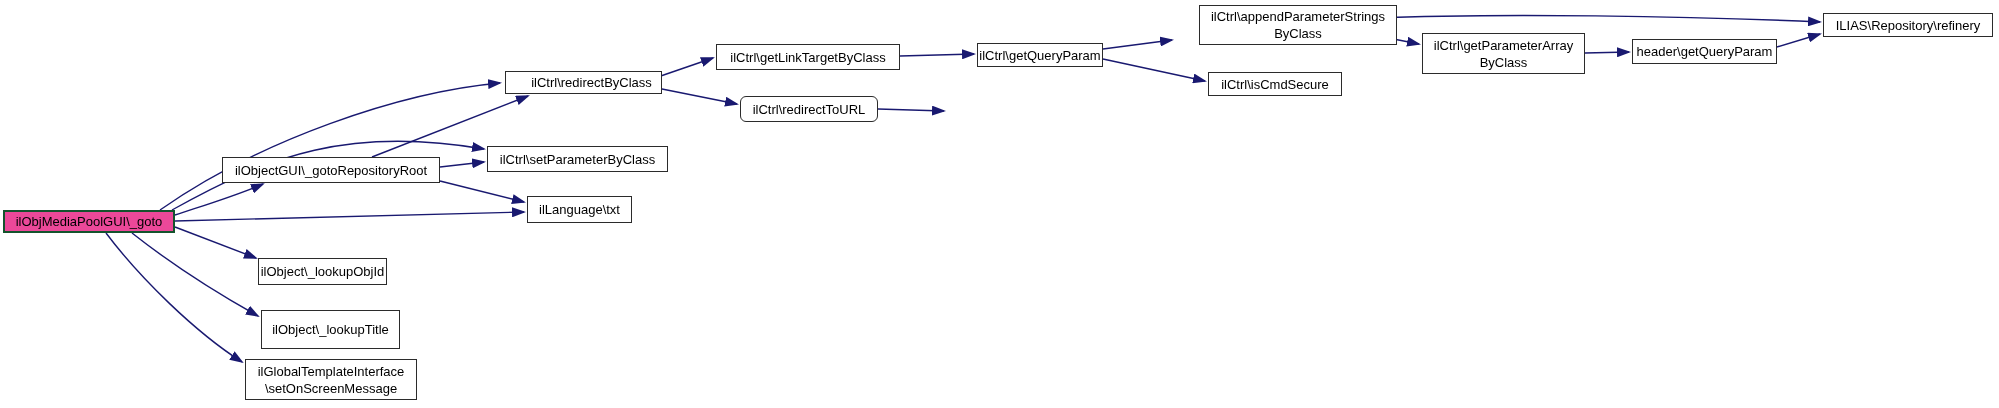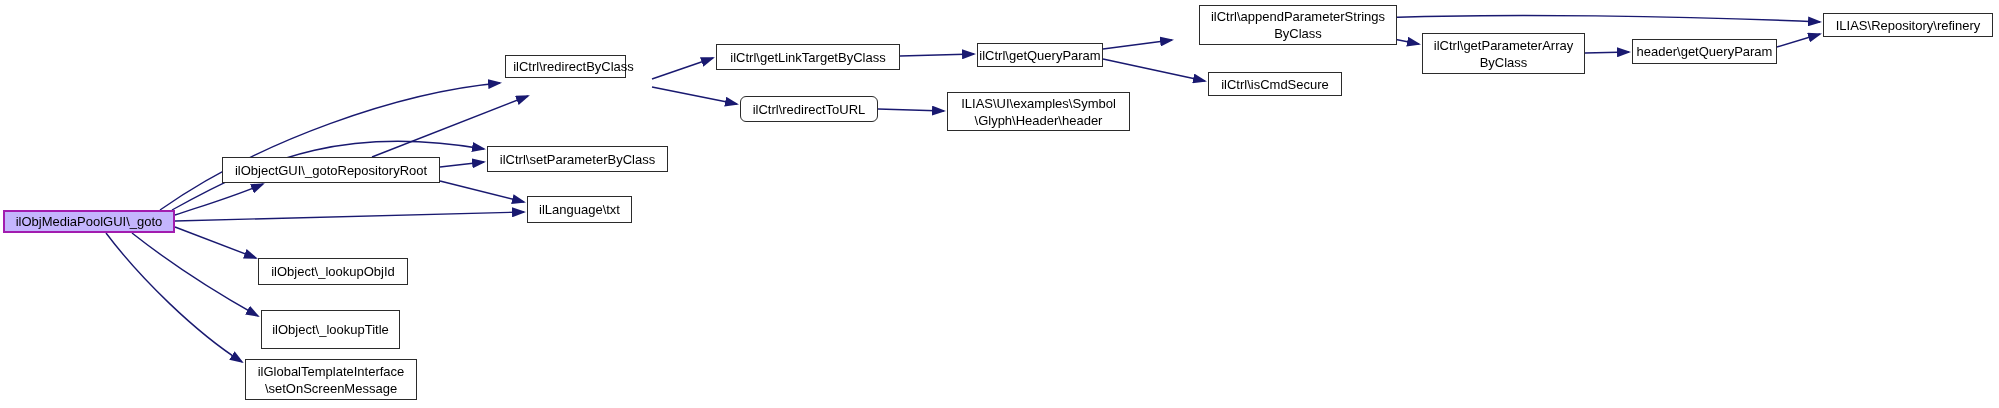--- a/index.html
+++ b/index.html
@@ -32,22 +32,22 @@
     font-size: 13px;
     line-height: 17px;
     display: flex;
     align-items: center;
     justify-content: center;
     text-align: center;
     white-space: pre-line;
     cursor: pointer;
   }
   .node.root {
-    background: #c4b5fd;
-    border: 2px solid #a21caf;
+    background: #ec4899;
+    border: 2px solid #14532d;
     cursor: default;
   }
 </style>
 </head>
 <body>
 
 <div class="canvas">
 
   <svg class="edge-layer" width="1999" height="408" viewBox="0 0 1999 408" xmlns="http://www.w3.org/2000/svg">
     <defs>
@@ -74,41 +74,39 @@
     <path class="edge" d="M1373,18 C1500,13 1690,16 1820,22" marker-end="url(#arrow)"></path>
     <path class="edge" d="M1373,35 L1419,44" marker-end="url(#arrow)"></path>
     <path class="edge" d="M1585,53 L1629,52" marker-end="url(#arrow)"></path>
     <path class="edge" d="M1777,47 L1820,34" marker-end="url(#arrow)"></path>
   </svg>
 
   <div class="node root" style="left:3px; top:210px; width:172px; height:23px;">ilObjMediaPoolGUI\_goto</div>
 
   <div class="node" style="left:222px; top:157px; width:218px; height:26px;">ilObjectGUI\_gotoRepositoryRoot</div>
 
-  <div class="node" style="left:505px; top:55px; width:121px; height:23px;padding-left:16px;">ilCtrl\redirectByClass</div>
+  <div class="node" style="left:505px; top:71px; width:157px; height:23px;padding-left:16px;">ilCtrl\redirectByClass</div>
 
   <div class="node" style="left:487px; top:146px; width:181px; height:26px;">ilCtrl\setParameterByClass</div>
 
   <div class="node" style="left:527px; top:196px; width:105px; height:27px;">ilLanguage\txt</div>
 
-  <div class="node" style="left:258px; top:258px; width:150px; height:27px;">ilObject\_lookupObjId</div>
+  <div class="node" style="left:258px; top:258px; width:129px; height:27px;">ilObject\_lookupObjId</div>
 
   <div class="node" style="left:261px; top:310px; width:139px; height:39px;">ilObject\_lookupTitle</div>
 
   <div class="node" style="left:245px; top:359px; width:172px; height:41px;">ilGlobalTemplateInterface
 \setOnScreenMessage</div>
 
   <div class="node" style="left:716px; top:44px; width:184px; height:26px;">ilCtrl\getLinkTargetByClass</div>
 
   <div class="node" style="left:740px; top:96px; width:138px; height:26px;border-radius:6px;">ilCtrl\redirectToURL</div>
 
   <div class="node" style="left:977px; top:43px; width:126px; height:24px;">ilCtrl\getQueryParam</div>
 
-  <div class="node" style="left:947px; top:92px; width:183px; height:39px;">ILIAS\UI\examples\Symbol
-\Glyph\Header\header</div>
 
   <div class="node" style="left:1208px; top:72px; width:134px; height:24px;">ilCtrl\isCmdSecure</div>
 
   <div class="node" style="left:1175px; top:5px; width:198px; height:40px;margin-left:24px;">ilCtrl\appendParameterStrings
 ByClass</div>
 
   <div class="node" style="left:1422px; top:33px; width:163px; height:41px;">ilCtrl\getParameterArray
 ByClass</div>
 
   <div class="node" style="left:1632px; top:39px; width:145px; height:25px;">header\getQueryParam</div>

